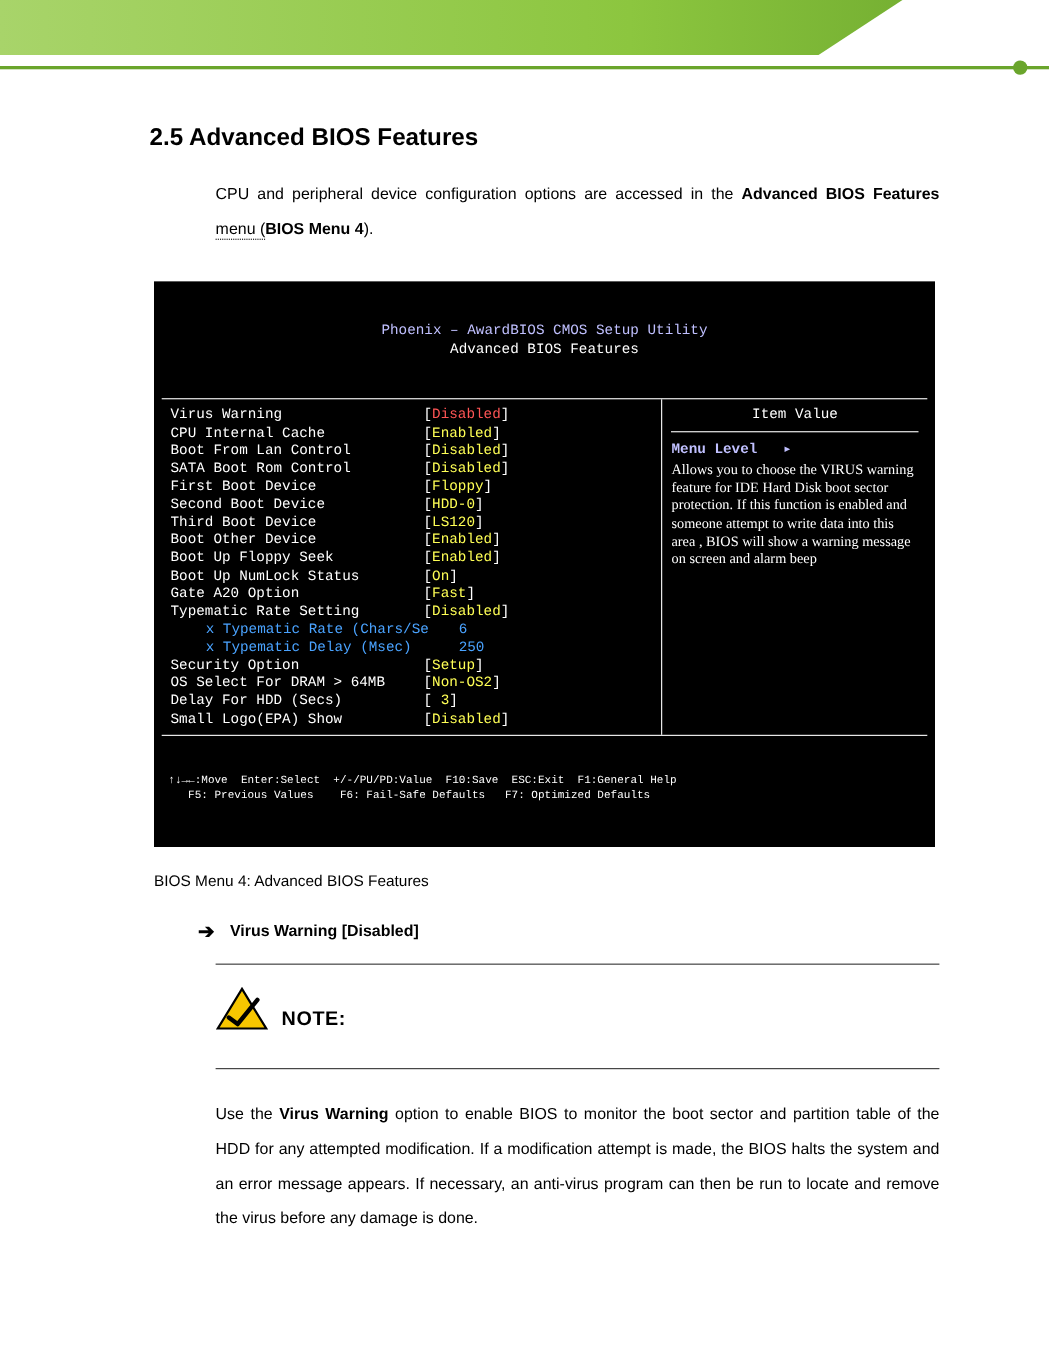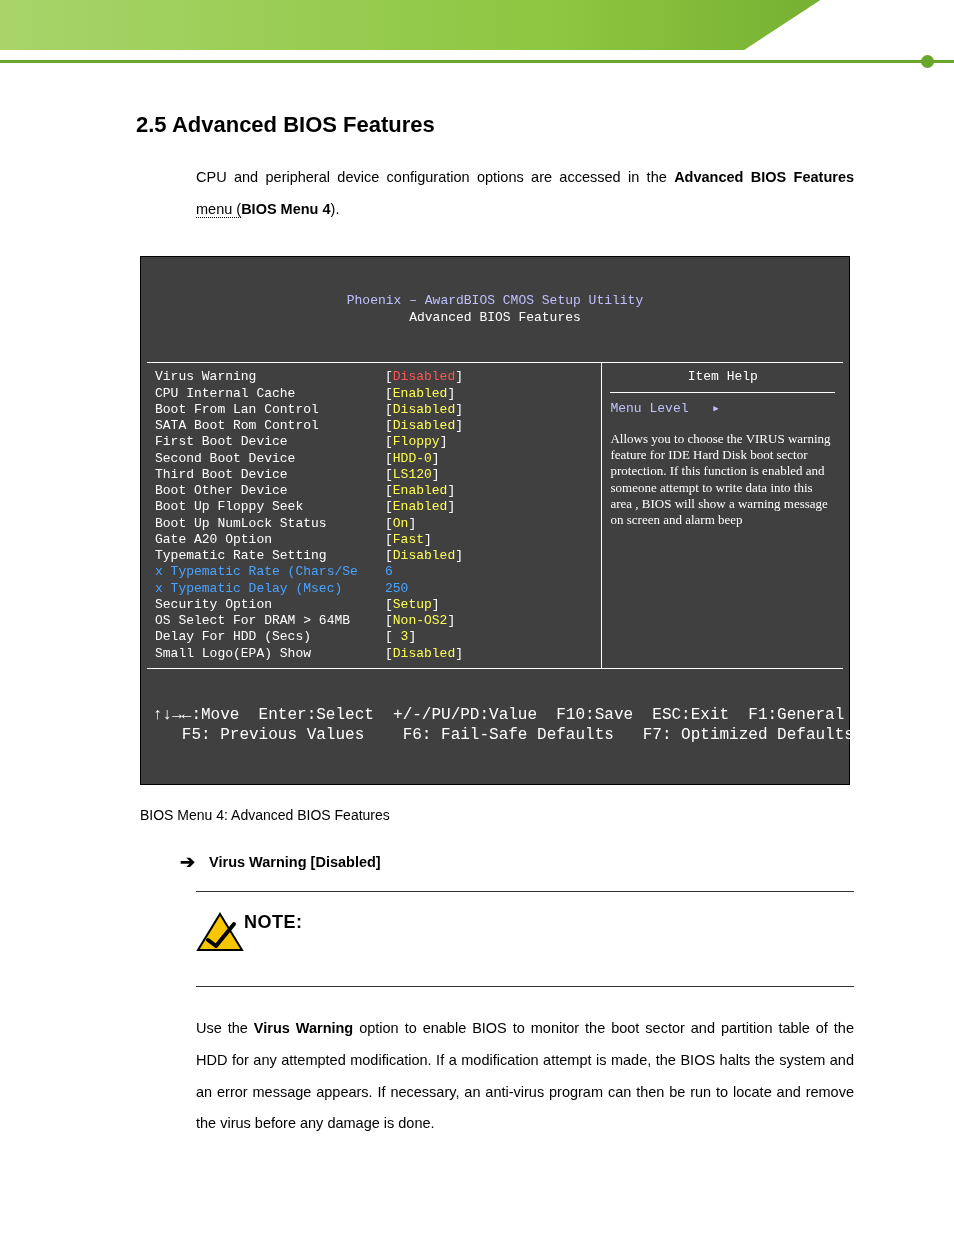--- a/index.html
+++ b/index.html
@@ -46,21 +46,21 @@
   .intro {
     margin-left: 60px;
     font-size: 14.5px;
     line-height: 2.2;
     text-align: justify;
   }
   .intro .b { font-weight: bold; }
   .dotted { border-bottom: 1px dotted #000; }
   .bios-box {
     margin: 30px 4px 0 4px;
-    background: #404040;
+    background: #000000;
     color: #fff;
     font-family: "Courier New", monospace;
     font-size: 13px;
     line-height: 1.25;
     border: 1px solid #000;
     padding: 4px 6px 6px 6px;
     white-space: pre;
   }
   .bios-title { text-align: center; color: #fff; }
   .bios-title .t1 { color: #c0c0ff; }
@@ -82,30 +82,30 @@
     white-space: normal;
   }
   .bios-right .ih {
     color: #fff;
     text-align: center;
     border-bottom: 1px solid #fff;
     padding-bottom: 6px;
     margin-bottom: 8px;
     white-space: pre;
   }
-  .bios-right .ml { color: #c0c0ff; margin-bottom: 14px; white-space: pre; }
+  .bios-right .ml { color: #c0c0ff; margin-bottom: 2px; white-space: pre; font-weight: bold; }
   .bios-right .help { color: #fff; font-size: 13px; font-family: Liberation Serif, serif; }
   .opt-row { display: flex; }
   .opt-label { width: 230px; }
   .opt-val   { color: #fff; }
   .opt-val .br { color: #fff; }
   .opt-val .y  { color: #ffff55; margin-top: 12px; }
   .opt-val .r  { color: #ff5555; }
-  .opt-dim { color: #4aa3ff; }
-  .bios-footer { padding: 4px 6px 0 6px; white-space: pre; color: #fff; font-size: 16px; font-family: Liberation Mono, monospace; }
+  .opt-dim { color: #4aa3ff; margin-left: 32px; }
+  .bios-footer { padding: 4px 6px 0 6px; white-space: pre; color: #fff; font-size: 10px; font-family: Liberation Mono, monospace; }
   .caption {
     font-weight: normal;
     font-size: 14px;
     margin: 22px 0 30px 4px;
   }
   .bullet-row {
     display: flex;
     align-items: center;
     gap: 14px;
     margin-left: 44px;
@@ -117,21 +117,22 @@
     line-height: 1;
   }
   .note-block {
     margin: 20px 0 0 60px;
     border-top: 1px solid #333;
     border-bottom: 1px solid #333;
     padding: 20px 0;
   }
   .note-head {
     display: flex;
-    align-items: flex-start;
+    align-items: flex-end;
+    gap: 12px;
     margin-bottom: 14px;
   }
   .note-head .label {
     font-weight: bold;
     font-size: 18px;
     letter-spacing: 0.5px;
   }
   .note-body {
     margin-left: 82px;
     font-size: 14.5px;
@@ -167,21 +168,21 @@
   <div class="intro">
     <span>CPU and peripheral device configuration options are accessed in the </span><span class="b">Advanced BIOS Features</span><span class="dotted"> menu (</span><span class="b">BIOS Menu 4</span><span>).</span>
   </div>
 
   <div class="bios-box">
     <div class="bios-title"><span class="t1">Phoenix – AwardBIOS CMOS Setup Utility</span>
 <span>Advanced BIOS Features</span></div>
     <div class="bios-cols">
       <div class="bios-left" id="bios-left"><div class="opt-row"><span class="opt-label">Virus&nbsp;Warning&nbsp;&nbsp;&nbsp;&nbsp;&nbsp;&nbsp;&nbsp;&nbsp;&nbsp;&nbsp;&nbsp;&nbsp;&nbsp;</span><span class="opt-val"><span class="br">[</span><span class="r">Disabled</span><span class="br">]</span></span></div><div class="opt-row"><span class="opt-label">CPU&nbsp;Internal&nbsp;Cache&nbsp;&nbsp;&nbsp;&nbsp;&nbsp;&nbsp;&nbsp;&nbsp;</span><span class="opt-val"><span class="br">[</span><span class="y">Enabled</span><span class="br">]</span></span></div><div class="opt-row"><span class="opt-label">Boot&nbsp;From&nbsp;Lan&nbsp;Control&nbsp;&nbsp;&nbsp;&nbsp;&nbsp;</span><span class="opt-val"><span class="br">[</span><span class="y">Disabled</span><span class="br">]</span></span></div><div class="opt-row"><span class="opt-label">SATA&nbsp;Boot&nbsp;Rom&nbsp;Control&nbsp;&nbsp;&nbsp;&nbsp;&nbsp;</span><span class="opt-val"><span class="br">[</span><span class="y">Disabled</span><span class="br">]</span></span></div><div class="opt-row"><span class="opt-label">First&nbsp;Boot&nbsp;Device&nbsp;&nbsp;&nbsp;&nbsp;&nbsp;&nbsp;&nbsp;&nbsp;&nbsp;</span><span class="opt-val"><span class="br">[</span><span class="y">Floppy</span><span class="br">]</span></span></div><div class="opt-row"><span class="opt-label">Second&nbsp;Boot&nbsp;Device&nbsp;&nbsp;&nbsp;&nbsp;&nbsp;&nbsp;&nbsp;&nbsp;</span><span class="opt-val"><span class="br">[</span><span class="y">HDD-0</span><span class="br">]</span></span></div><div class="opt-row"><span class="opt-label">Third&nbsp;Boot&nbsp;Device&nbsp;&nbsp;&nbsp;&nbsp;&nbsp;&nbsp;&nbsp;&nbsp;&nbsp;</span><span class="opt-val"><span class="br">[</span><span class="y">LS120</span><span class="br">]</span></span></div><div class="opt-row"><span class="opt-label">Boot&nbsp;Other&nbsp;Device&nbsp;&nbsp;&nbsp;&nbsp;&nbsp;&nbsp;&nbsp;&nbsp;&nbsp;</span><span class="opt-val"><span class="br">[</span><span class="y">Enabled</span><span class="br">]</span></span></div><div class="opt-row"><span class="opt-label">Boot&nbsp;Up&nbsp;Floppy&nbsp;Seek&nbsp;&nbsp;&nbsp;&nbsp;&nbsp;&nbsp;&nbsp;</span><span class="opt-val"><span class="br">[</span><span class="y">Enabled</span><span class="br">]</span></span></div><div class="opt-row"><span class="opt-label">Boot&nbsp;Up&nbsp;NumLock&nbsp;Status&nbsp;&nbsp;&nbsp;&nbsp;</span><span class="opt-val"><span class="br">[</span><span class="y">On</span><span class="br">]</span></span></div><div class="opt-row"><span class="opt-label">Gate&nbsp;A20&nbsp;Option&nbsp;&nbsp;&nbsp;&nbsp;&nbsp;&nbsp;&nbsp;&nbsp;&nbsp;&nbsp;&nbsp;</span><span class="opt-val"><span class="br">[</span><span class="y">Fast</span><span class="br">]</span></span></div><div class="opt-row"><span class="opt-label">Typematic&nbsp;Rate&nbsp;Setting&nbsp;&nbsp;&nbsp;&nbsp;</span><span class="opt-val"><span class="br">[</span><span class="y">Disabled</span><span class="br">]</span></span></div><div class="opt-row opt-dim"><span class="opt-label">x&nbsp;Typematic&nbsp;Rate&nbsp;(Chars/Se</span><span>6</span></div><div class="opt-row opt-dim"><span class="opt-label">x&nbsp;Typematic&nbsp;Delay&nbsp;(Msec)&nbsp;&nbsp;</span><span>250</span></div><div class="opt-row"><span class="opt-label">Security&nbsp;Option&nbsp;&nbsp;&nbsp;&nbsp;&nbsp;&nbsp;&nbsp;&nbsp;&nbsp;&nbsp;&nbsp;</span><span class="opt-val"><span class="br">[</span><span class="y">Setup</span><span class="br">]</span></span></div><div class="opt-row"><span class="opt-label">OS&nbsp;Select&nbsp;For&nbsp;DRAM&nbsp;&gt;&nbsp;64MB&nbsp;</span><span class="opt-val"><span class="br">[</span><span class="y">Non-OS2</span><span class="br">]</span></span></div><div class="opt-row"><span class="opt-label">Delay&nbsp;For&nbsp;HDD&nbsp;(Secs)&nbsp;&nbsp;&nbsp;&nbsp;&nbsp;&nbsp;</span><span class="opt-val"><span class="br">[</span><span class="y"> 3</span><span class="br">]</span></span></div><div class="opt-row"><span class="opt-label">Small&nbsp;Logo(EPA)&nbsp;Show&nbsp;&nbsp;&nbsp;&nbsp;&nbsp;&nbsp;</span><span class="opt-val"><span class="br">[</span><span class="y">Disabled</span><span class="br">]</span></span></div></div>
       <div class="bios-right">
-        <div class="ih">Item Help</div>
+        <div class="ih">Item Value</div>
         <div class="ml">Menu Level   ▸</div>
         <div class="help">Allows you to choose the VIRUS warning feature for IDE Hard Disk boot sector protection. If this function is enabled and someone attempt to write data into this area ,  BIOS will show a warning message on screen and alarm beep</div>
       </div>
     </div>
     <div class="bios-footer"><span>↑↓→←:Move  Enter:Select  +/-/PU/PD:Value  F10:Save  ESC:Exit  F1:General Help</span>
 <span>   F5: Previous Values    F6: Fail-Safe Defaults   F7: Optimized Defaults</span></div>
   </div>
 
   <div class="caption">BIOS Menu 4: Advanced BIOS Features</div>
 

